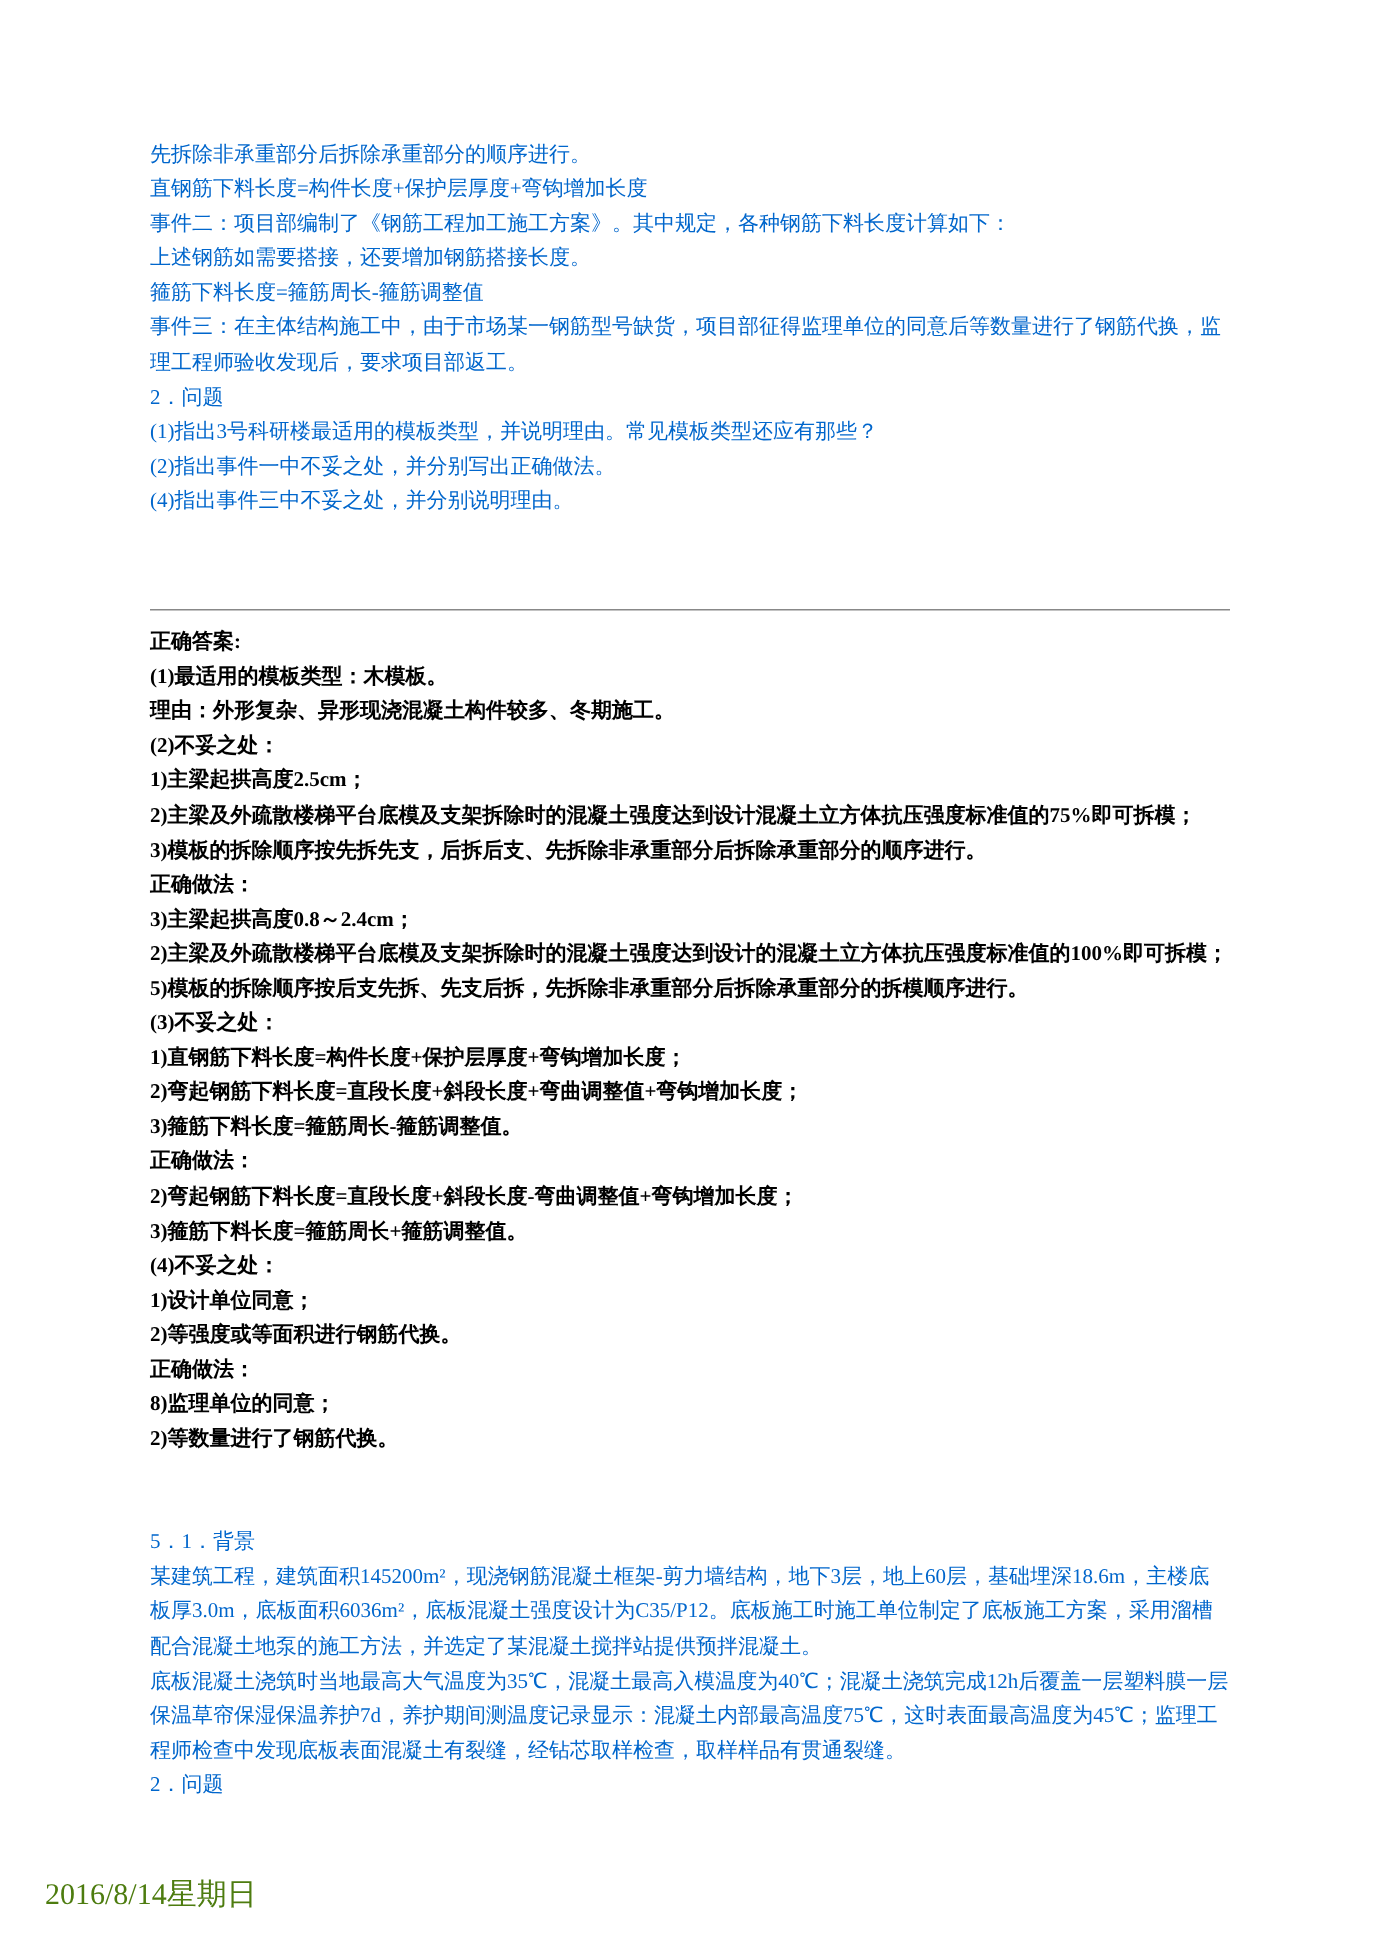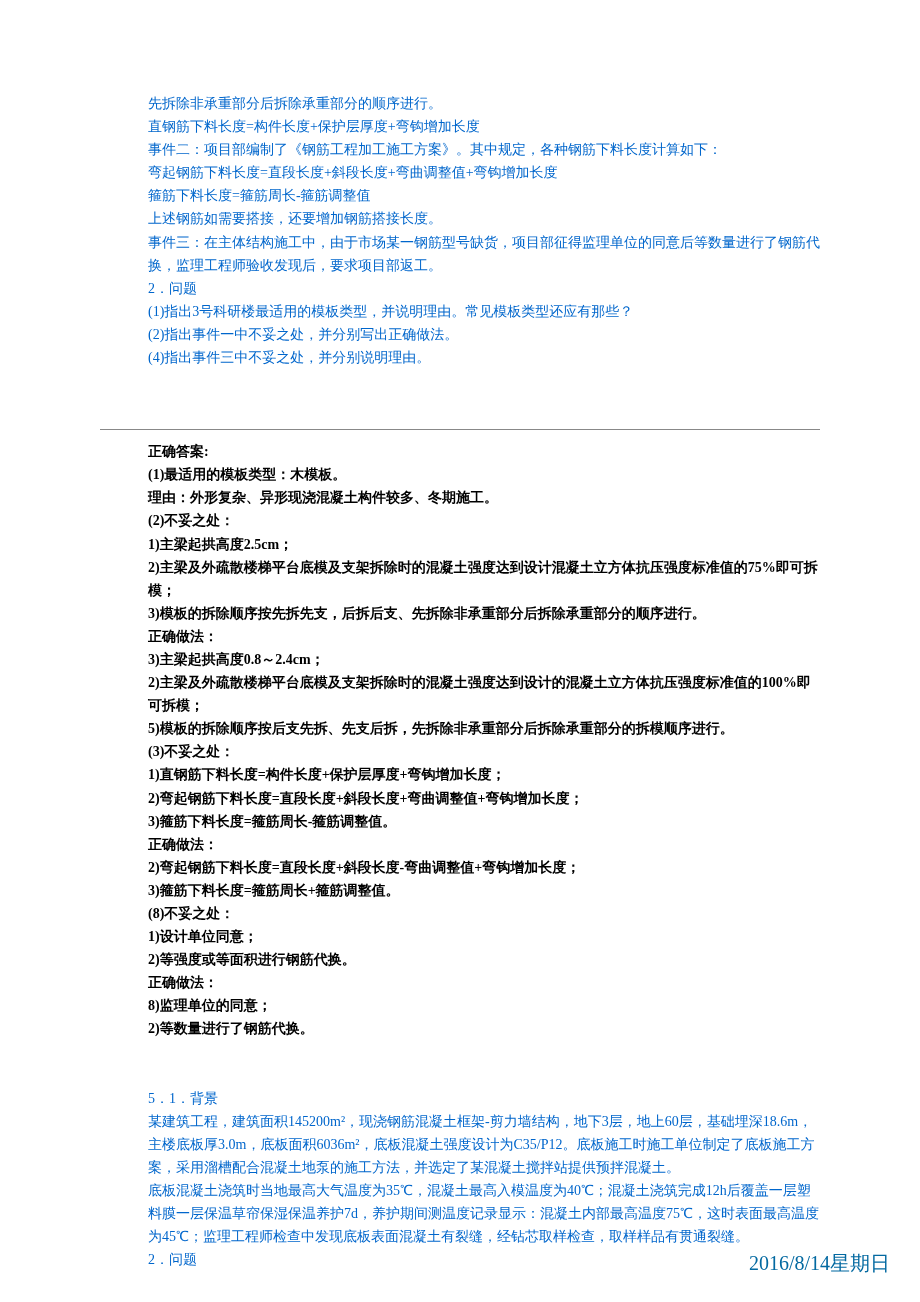--- a/index.html
+++ b/index.html
@@ -33,39 +33,38 @@
       border-top: 1px solid #888;
       margin: 4px 0 10px 0;
     }
     .footer {
       position: absolute;
       bottom: 22px;
       left: 0;
       width: 100%;
       padding: 0 30px 0 30px;
       display: flex;
-      justify-content: flex-end;
+      justify-content: flex-start;
       font-size: 20px;
-      color: #0369a1;
+      color: #4d7c0f;
       font-family: "SimSun", "宋体", serif;
     }
-    .line { display: block; margin-left: 48px; }
+    .line { display: block; }
   </style>
 </head>
 <body>
 
 <div class="page-content">
 
   <div class="blue-text">
     <span class="line">先拆除非承重部分后拆除承重部分的顺序进行。</span>
     <span class="line">直钢筋下料长度=构件长度+保护层厚度+弯钩增加长度</span>
     <span class="line">事件二：项目部编制了《钢筋工程加工施工方案》。其中规定，各种钢筋下料长度计算如下：</span>
-    <span class="line">弯起钢筋下料长度=直段长度+斜段长度+弯曲调整值+弯钩增加长度</span>
+    <span class="line">上述钢筋如需要搭接，还要增加钢筋搭接长度。</span>
     <span class="line">箍筋下料长度=箍筋周长-箍筋调整值</span>
-    <span class="line">上述钢筋如需要搭接，还要增加钢筋搭接长度。</span>
     <span class="line">事件三：在主体结构施工中，由于市场某一钢筋型号缺货，项目部征得监理单位的同意后等数量进行了钢筋代换，监理工程师验收发现后，要求项目部返工。</span>
     <span class="line">2．问题</span>
     <span class="line">(1)指出3号科研楼最适用的模板类型，并说明理由。常见模板类型还应有那些？</span>
     <span class="line">(2)指出事件一中不妥之处，并分别写出正确做法。</span>
     <span class="line">(4)指出事件三中不妥之处，并分别说明理由。</span>
   </div>
 
   <div class="section-gap"></div>
   <hr class="divider">
 
@@ -81,21 +80,21 @@
     <span class="line">3)主梁起拱高度0.8～2.4cm；</span>
     <span class="line">2)主梁及外疏散楼梯平台底模及支架拆除时的混凝土强度达到设计的混凝土立方体抗压强度标准值的100%即可拆模；</span>
     <span class="line">5)模板的拆除顺序按后支先拆、先支后拆，先拆除非承重部分后拆除承重部分的拆模顺序进行。</span>
     <span class="line">(3)不妥之处：</span>
     <span class="line">1)直钢筋下料长度=构件长度+保护层厚度+弯钩增加长度；</span>
     <span class="line">2)弯起钢筋下料长度=直段长度+斜段长度+弯曲调整值+弯钩增加长度；</span>
     <span class="line">3)箍筋下料长度=箍筋周长-箍筋调整值。</span>
     <span class="line">正确做法：</span>
     <span class="line">2)弯起钢筋下料长度=直段长度+斜段长度-弯曲调整值+弯钩增加长度；</span>
     <span class="line">3)箍筋下料长度=箍筋周长+箍筋调整值。</span>
-    <span class="line">(8)不妥之处：</span>
+    <span class="line">(4)不妥之处：</span>
     <span class="line">1)设计单位同意；</span>
     <span class="line">2)等强度或等面积进行钢筋代换。</span>
     <span class="line">正确做法：</span>
     <span class="line">8)监理单位的同意；</span>
     <span class="line">2)等数量进行了钢筋代换。</span>
   </div>
 
   <div class="q-section-gap"></div>
 
   <div class="blue-text">

